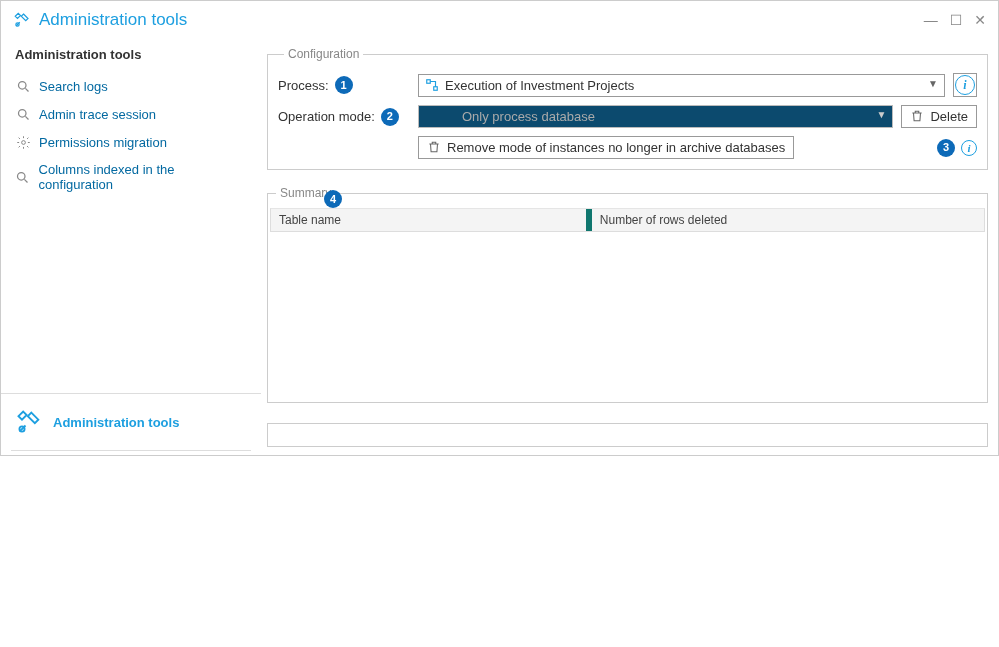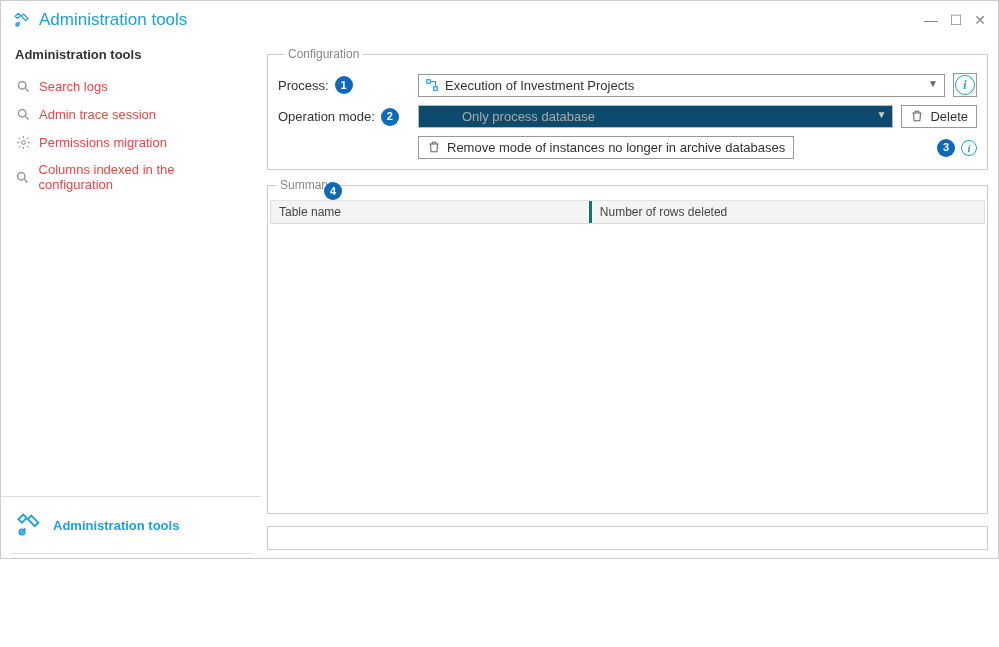--- a/index.html
+++ b/index.html
@@ -1,18 +1,18 @@
 <!DOCTYPE html>
 <html><head>
 <meta charset="utf-8">
 <style>
   * { box-sizing: border-box; margin: 0; padding: 0; }
   body { font-family: "Segoe UI", Tahoma, sans-serif; font-size: 13px; color: #333; background: #fff; }
   .window {
-    width: 999px; height: 559px;
+    width: 999px; height: 456px;
     border: 1px solid #ccc;
     display: flex; flex-direction: column;
     position: relative;
   }
   .titlebar {
     height: 38px; display: flex; align-items: center;
     padding: 0 12px;
     color: #1d9fe0;
     font-size: 17px;
   }
@@ -23,34 +23,34 @@
   .sidebar {
     width: 260px; border-right: none;
     display: flex; flex-direction: column;
     padding: 4px 0;
   }
   .sidebar-header { font-weight: bold; color: #333; padding: 4px 14px 10px 14px; font-size: 13px; }
   .nav-list { list-style: none; }
   .nav-item {
     display: flex; align-items: center; gap: 8px;
     padding: 6px 14px; cursor: pointer;
-    color: #ef4444;
+    color: #0369a1;
   }
   .nav-item.active { background: #1d9fe0; color: #fff; }
   .nav-item .nav-icon { width: 16px; height: 16px; display: inline-flex; align-items: center; justify-content: center; }
   .sidebar-footer {
     margin-top: auto; border-top: 1px solid #ddd;
     padding: 14px 14px; display: flex; align-items: center; gap: 10px;
     color: #1d9fe0; font-weight: bold;
   }
   .sidebar-footer-line { border-top: 1px solid #ddd; margin: 0 10px; }
   .sidebar-footer .tools-icon { width: 28px; height: 28px; }
   .main {
     flex: 1; padding: 8px 10px 8px 6px;
-    display: flex; flex-direction: column; gap: 8px;
+    display: flex; flex-direction: column; gap: 16px;
   }
   fieldset.groupbox {
     border: 1px solid #ccc;
     padding: 12px 10px 10px 10px;
     position: relative;
   }
   fieldset.groupbox legend {
     color: #888; font-size: 12px; padding: 0 4px; margin-left: 6px;
   }
   .row { display: flex; align-items: center; margin-bottom: 8px; }
@@ -82,21 +82,21 @@
     border: 1.5px solid #1d9fe0; border-radius: 50%; color: #1d9fe0; font-weight: bold; font-size: 12px;
     font-family: Georgia, serif; font-style: italic;
   }
   .info-box { border: 1px solid #999; padding: 1px; cursor: pointer; }
   .row-indent { padding-left: 140px; }
   .btn-row { margin-top: 2px; display: flex; align-items: center; }
   .btn-row .badge-and-info { margin-left: auto; display:flex; align-items:center; gap: 6px; }
   fieldset.summary { flex: 1; display: flex; flex-direction: column; padding: 8px 2px 4px 2px; position: relative; }
   .table-wrap { flex: 1; border: none; background: #fff; }
   .table-header { display: flex; background: #f4f4f4; border: 1px solid #ddd; border-top: 1px solid #e5e5e5; }
-  .th { padding: 4px 8px; font-size: 12px; color: #444; border-right: 3px solid #0f766e; }
+  .th { padding: 4px 8px; font-size: 12px; color: #444; border-right: 6px solid #0f766e; }
   .th:last-child { border-right: none; }
   .th1 { width: 45%; }
   .th2 { flex: 1; }
   .status-bar { height: 24px; border: 1px solid #ccc; margin-top: 4px; }
   svg { display: block; }
 </style>
 </head>
 <body>
 
 <div class="window">

